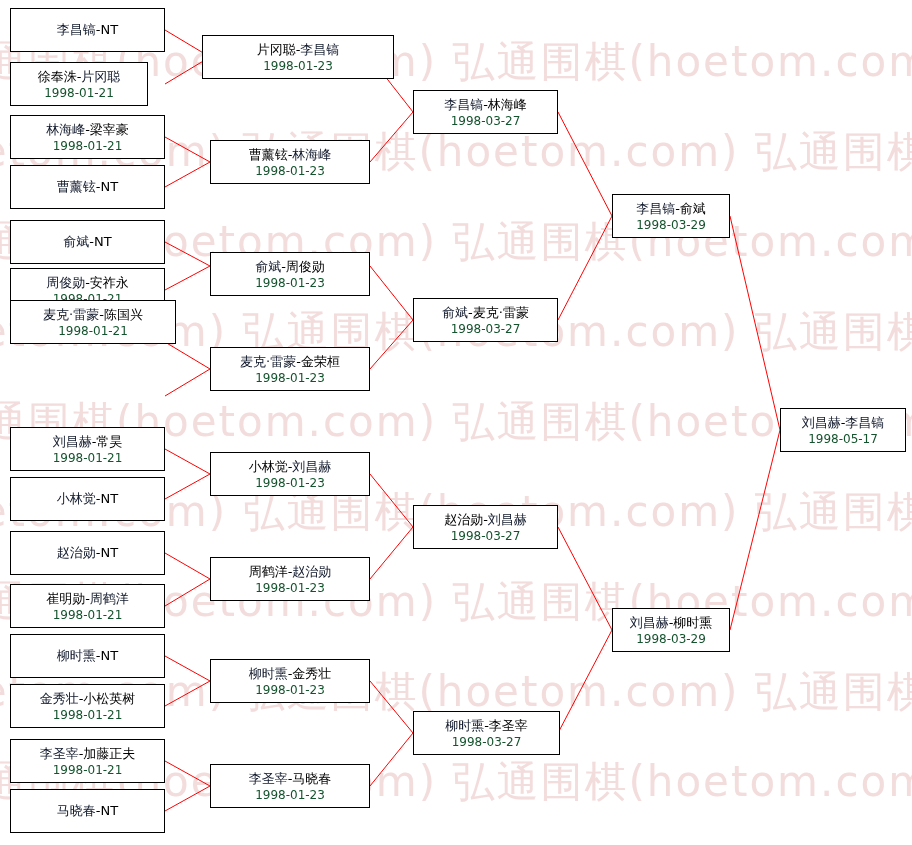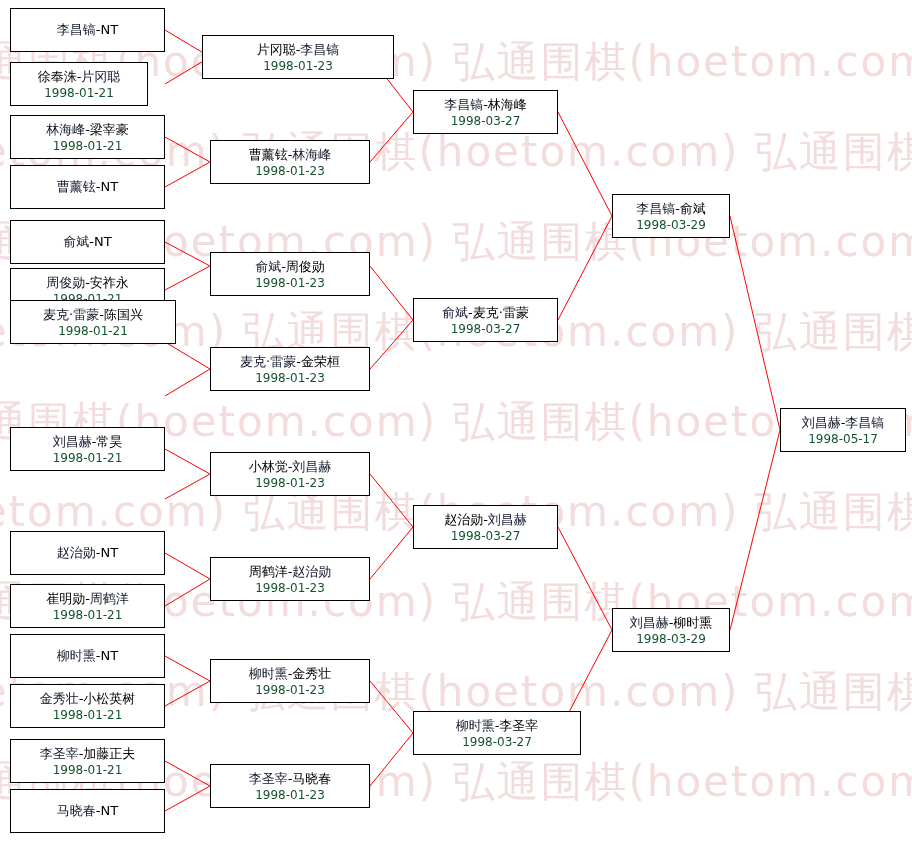--- a/index.html
+++ b/index.html
@@ -102,20 +102,23 @@
       <div class="date">1998-01-21</div>
     </div>
   <div class="box" style="left:10px;top:300px;width:166px">
       <div class="players"><span class="win">麦克·雷蒙</span><span>-陈国兴</span></div>
       <div class="date">1998-01-21</div>
     </div>
   <div class="box" style="left:10px;top:427px;width:155px">
       <div class="players"><span class="win">刘昌赫</span><span>-常昊</span></div>
       <div class="date">1998-01-21</div>
     </div>
+  <div class="box" style="left:10px;top:477px;width:155px">
+      <div class="players"><span class="win">小林觉</span><span>-NT</span></div>
+    </div>
   <div class="box" style="left:10px;top:531px;width:155px">
       <div class="players"><span class="win">赵治勋</span><span>-NT</span></div>
     </div>
   <div class="box" style="left:10px;top:584px;width:155px">
       <div class="players"><span>崔明勋-</span><span class="win">周鹤洋</span></div>
       <div class="date">1998-01-21</div>
     </div>
   <div class="box" style="left:10px;top:634px;width:155px">
       <div class="players"><span class="win">柳时熏</span><span>-NT</span></div>
     </div>
@@ -169,21 +172,21 @@
       <div class="date">1998-03-27</div>
     </div>
   <div class="box" style="left:413px;top:298px;width:145px">
       <div class="players"><span class="win">俞斌</span><span>-麦克·雷蒙</span></div>
       <div class="date">1998-03-27</div>
     </div>
   <div class="box" style="left:413px;top:505px;width:145px">
       <div class="players"><span>赵治勋-</span><span class="win">刘昌赫</span></div>
       <div class="date">1998-03-27</div>
     </div>
-  <div class="box" style="left:413px;top:711px;width:168px">
+  <div class="box" style="left:413px;top:711px;width:147px">
       <div class="players"><span class="win">柳时熏</span><span>-李圣宰</span></div>
       <div class="date">1998-03-27</div>
     </div>
 
   <div class="box" style="left:612px;top:194px;width:118px">
       <div class="players"><span class="win">李昌镐</span><span>-俞斌</span></div>
       <div class="date">1998-03-29</div>
     </div>
   <div class="box" style="left:612px;top:608px;width:118px">
       <div class="players"><span class="win">刘昌赫</span><span>-柳时熏</span></div>

